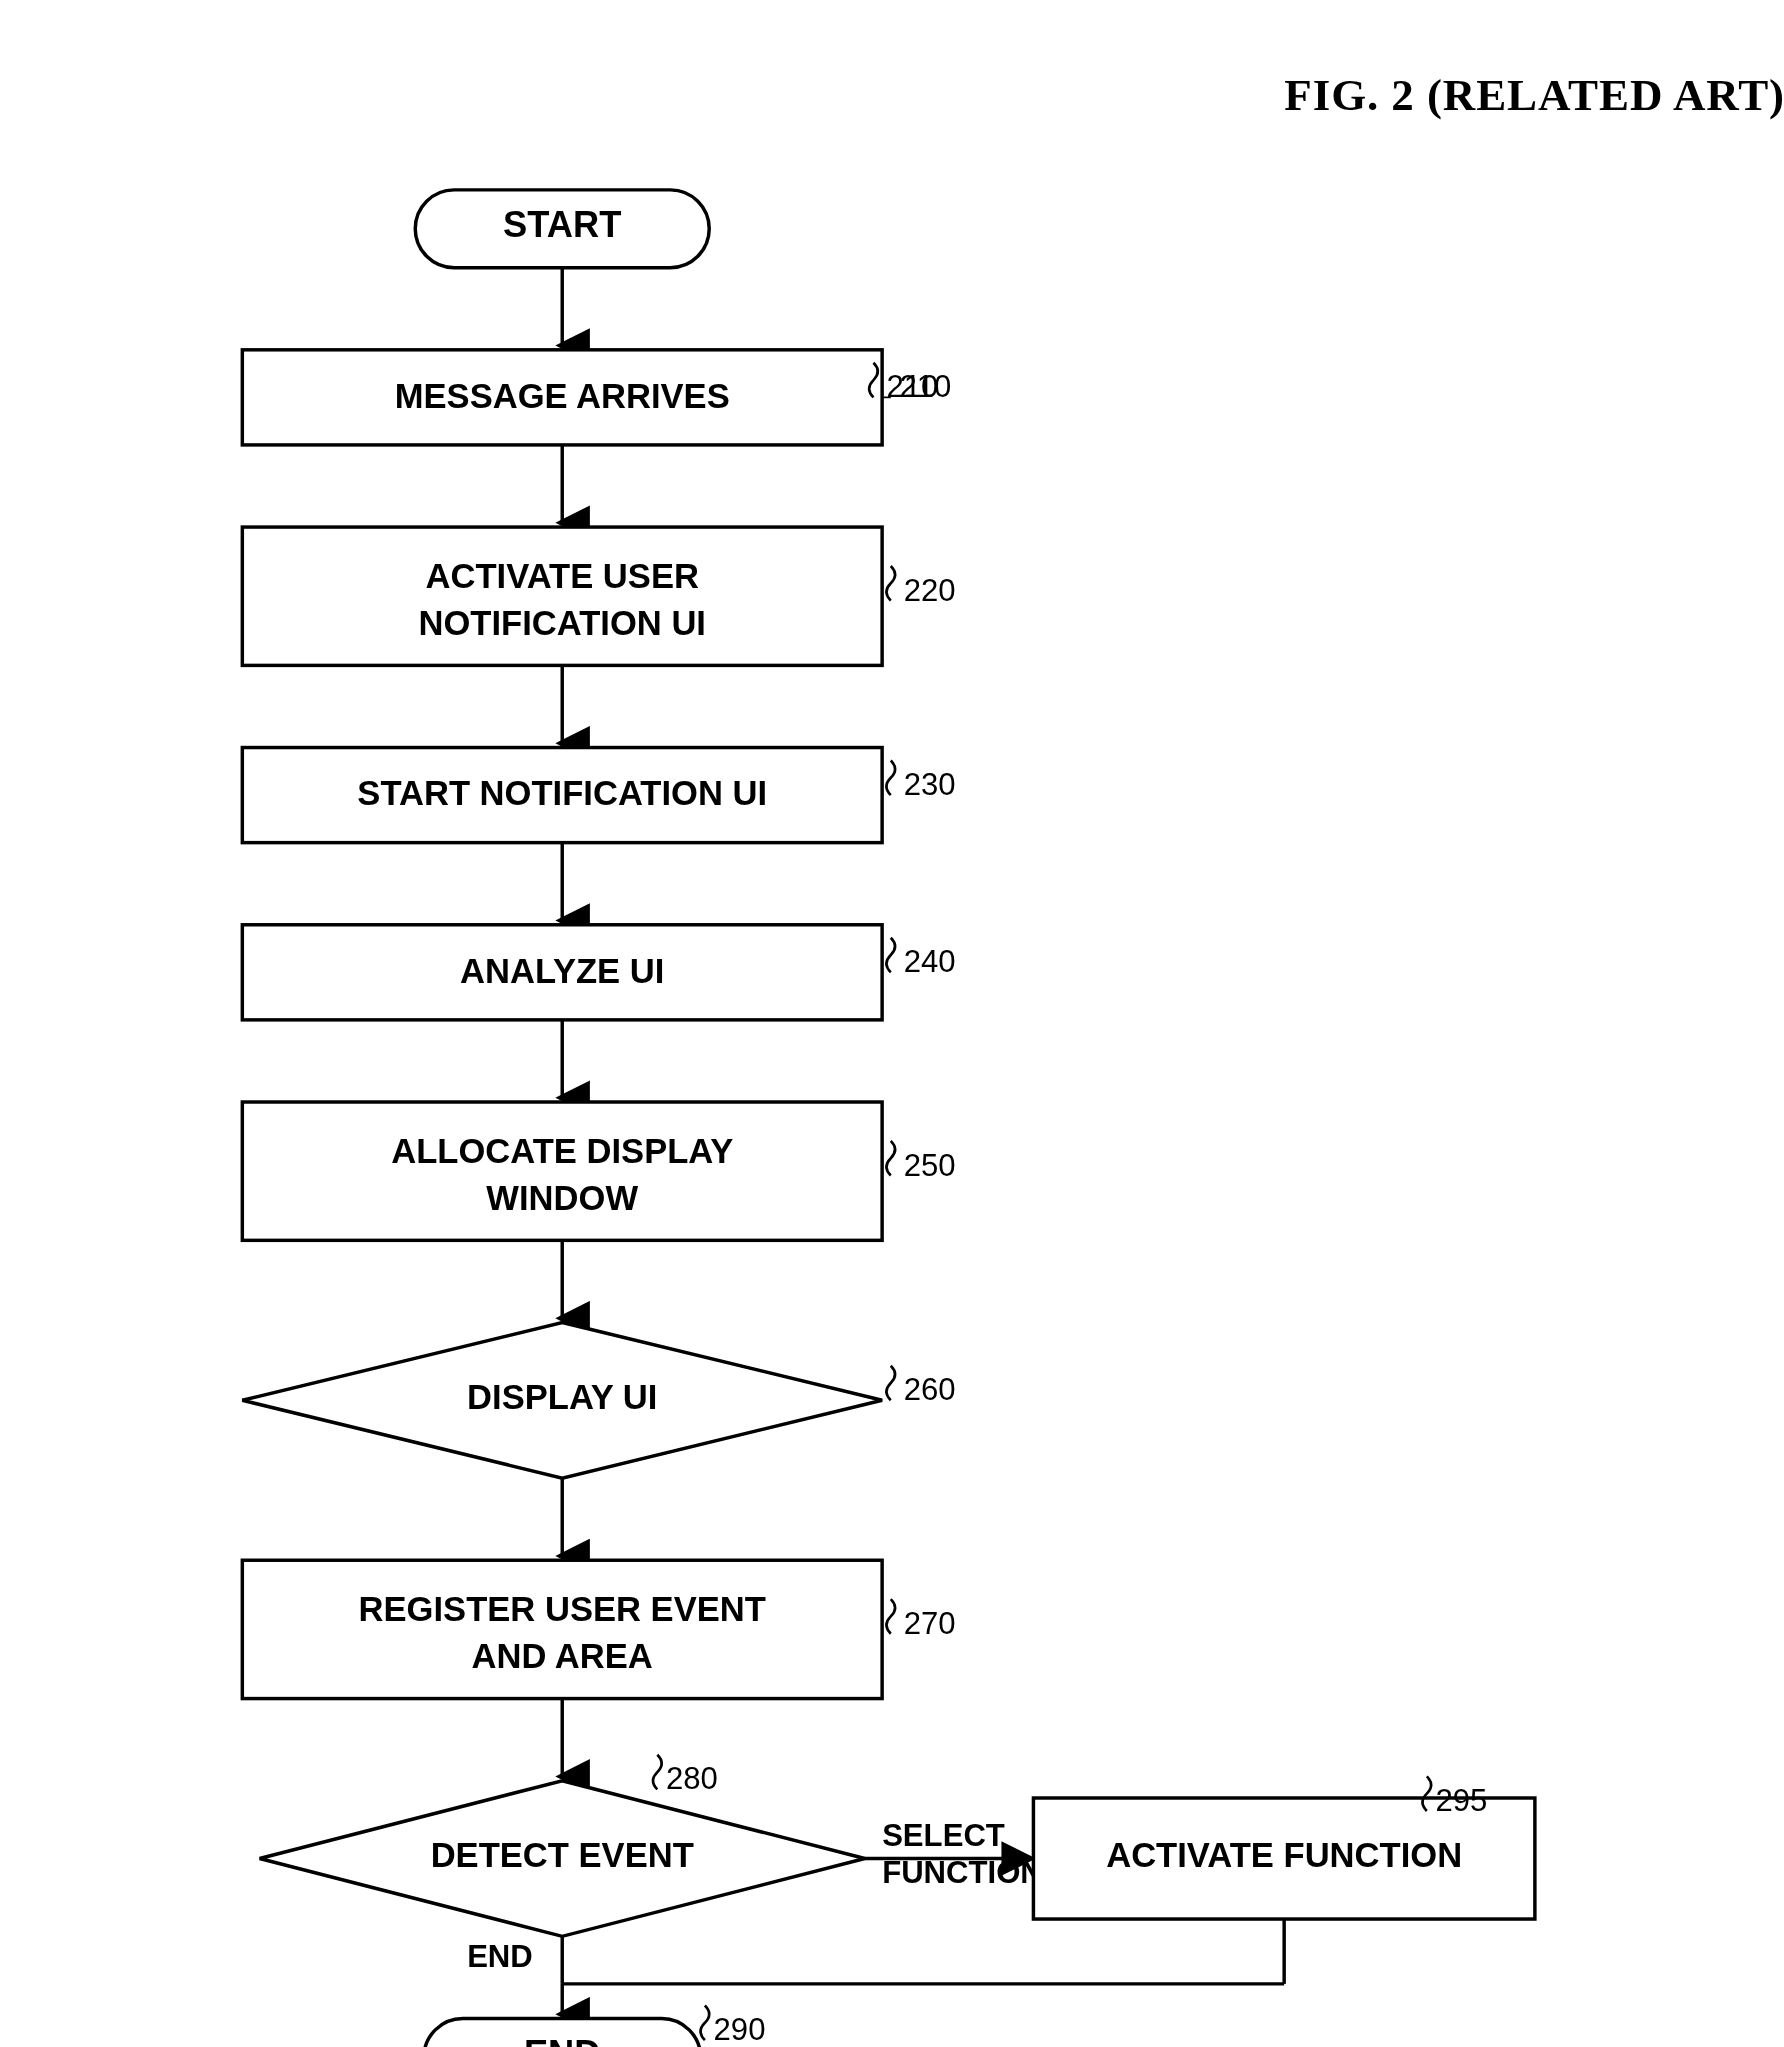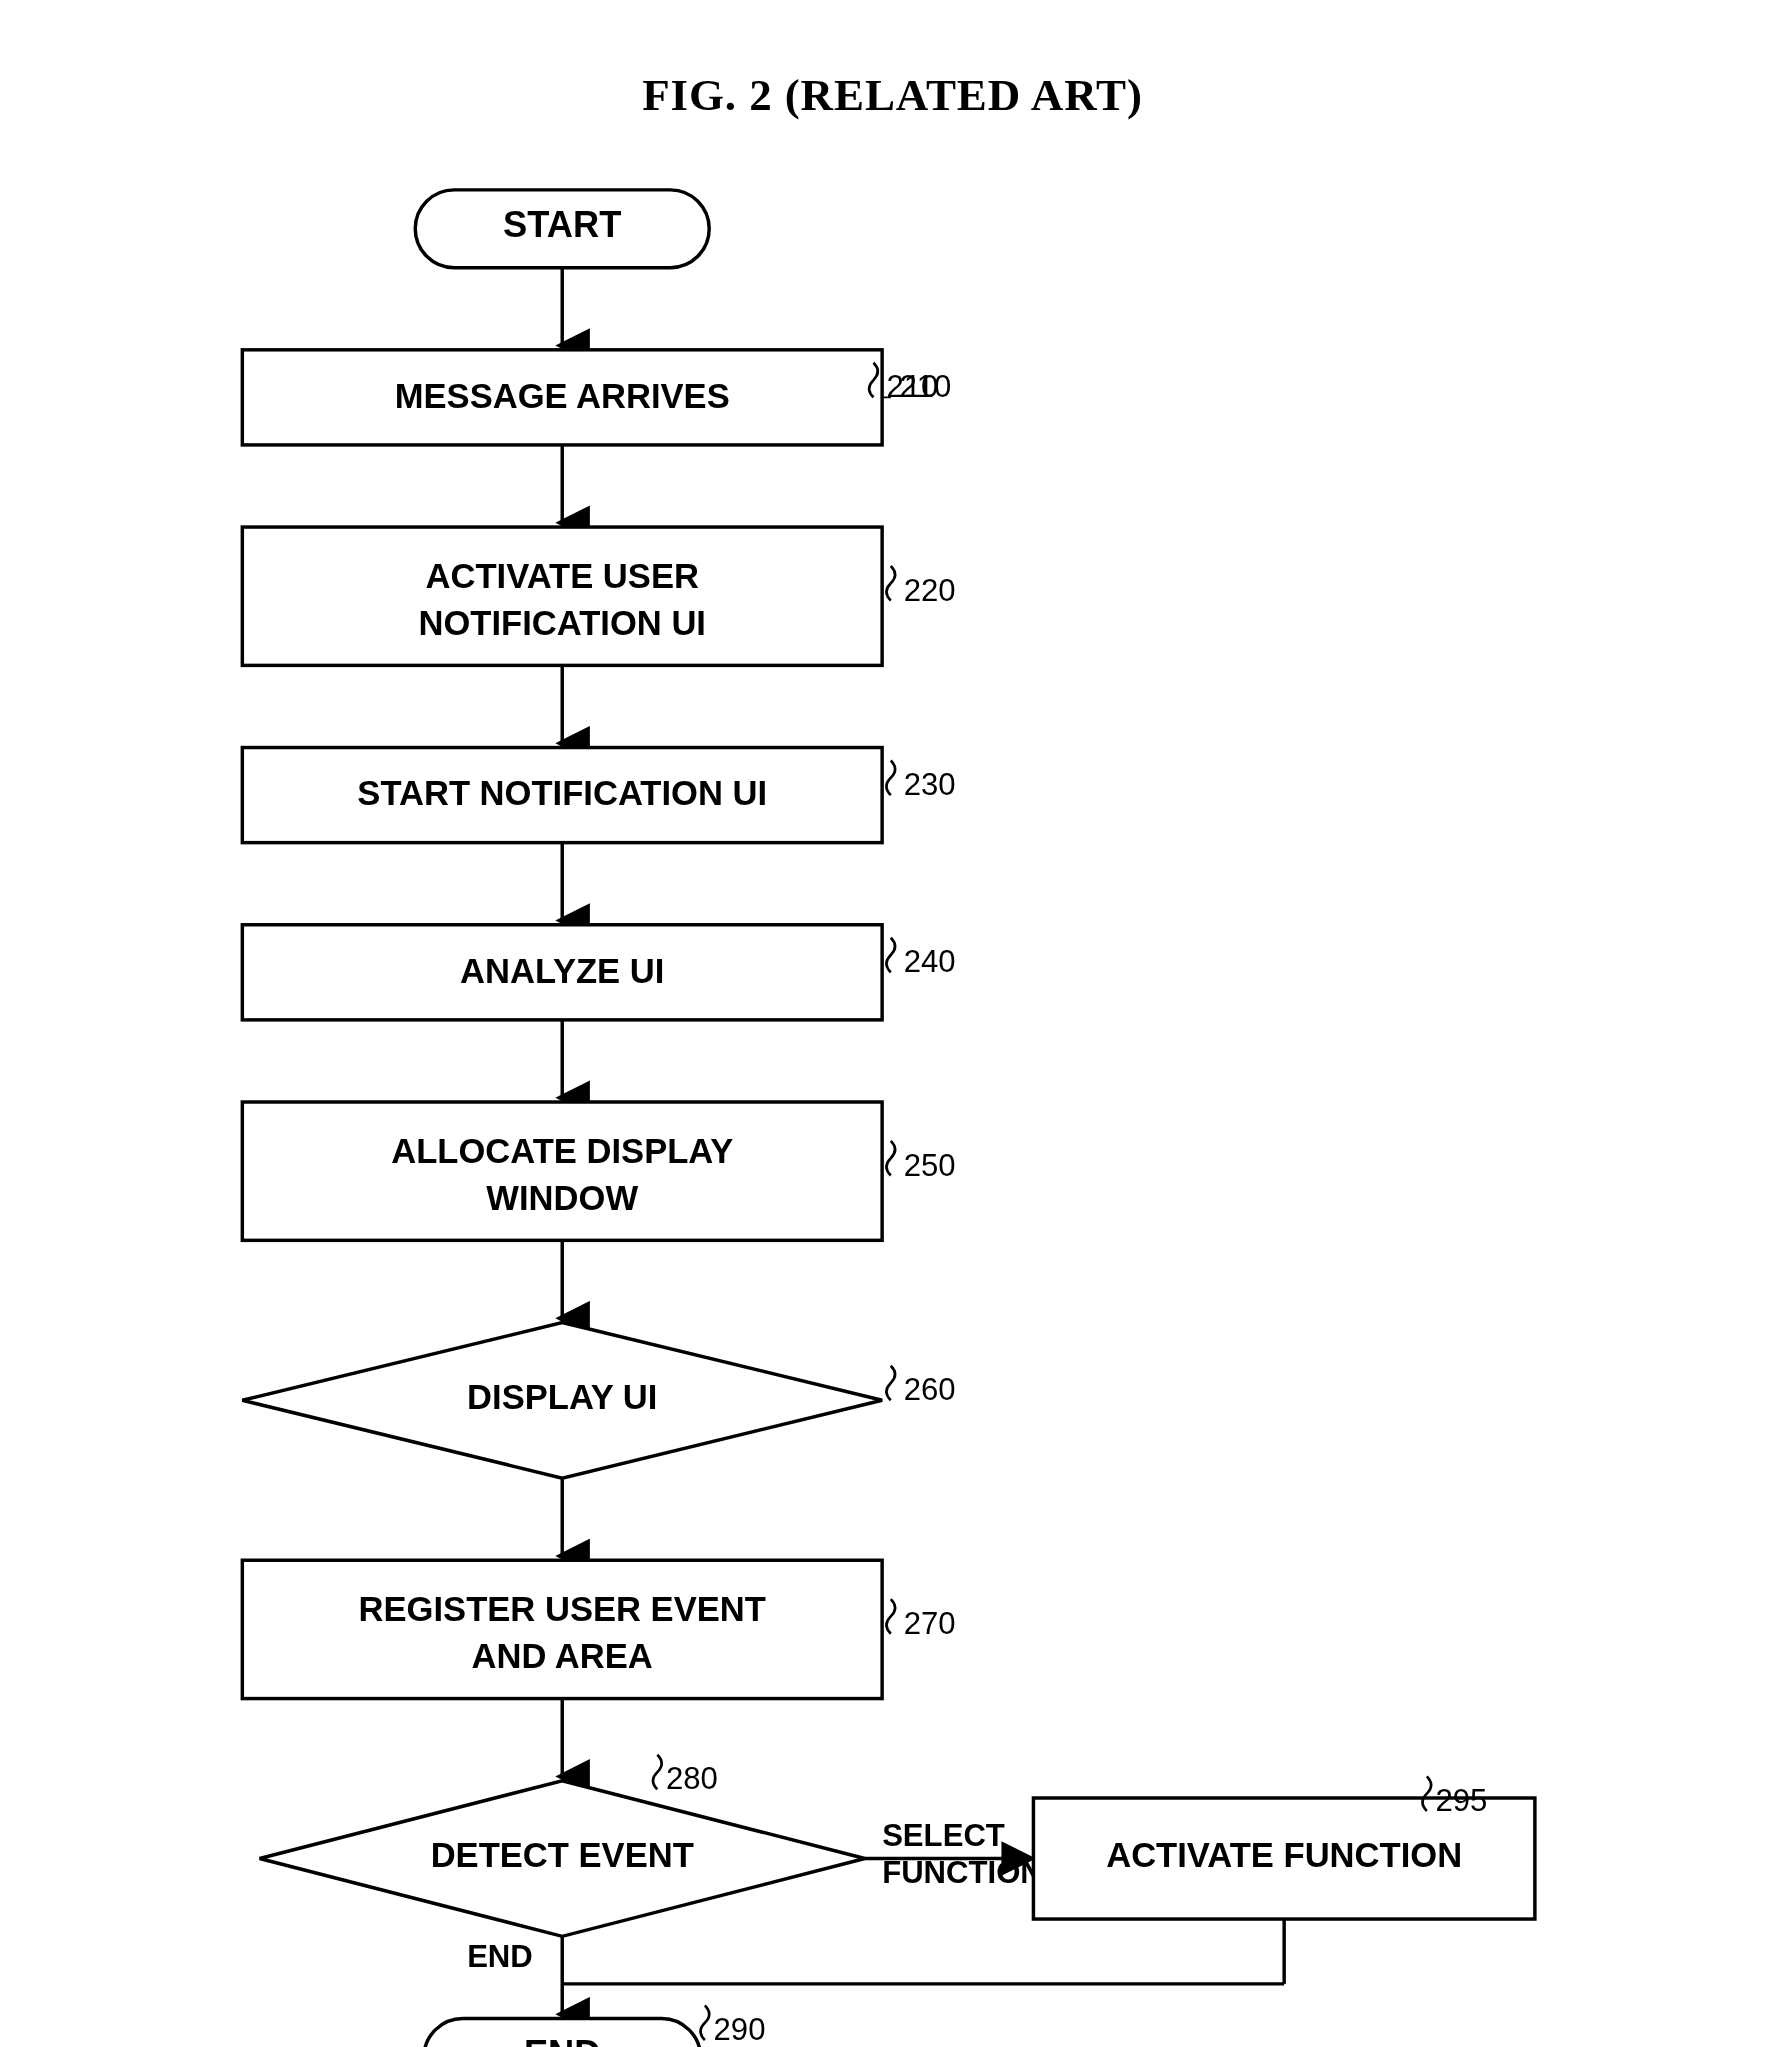--- a/index.html
+++ b/index.html
@@ -6,21 +6,21 @@
     body {
       background: #fff;
       font-family: 'Times New Roman', Times, serif;
       width: 1785px;
       height: 2048px;
       position: relative;
       overflow: hidden;
     }
 
     .page-title {
-      text-align: center;
+      text-align: right;
       padding-top: 69px;
       font-size: 45px;
       font-weight: bold;
       letter-spacing: 0.9px;
     }
   </style>
 </head>
 <body>
 
 <div class="page-title">FIG. 2 (RELATED ART)</div>

